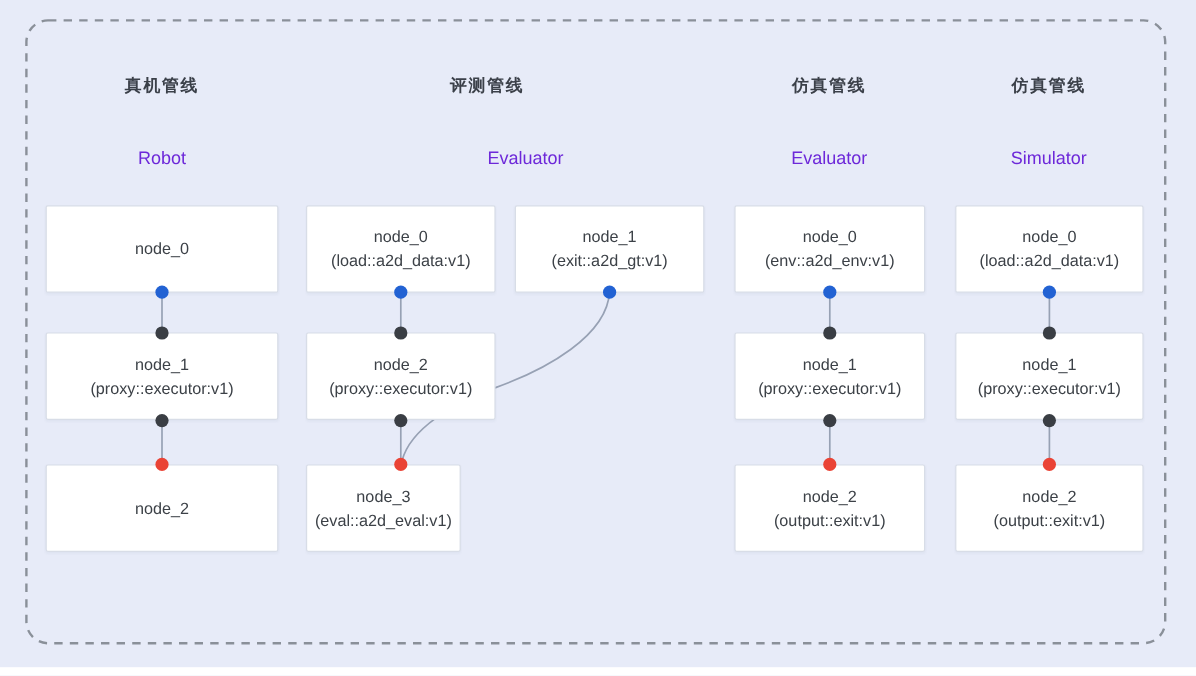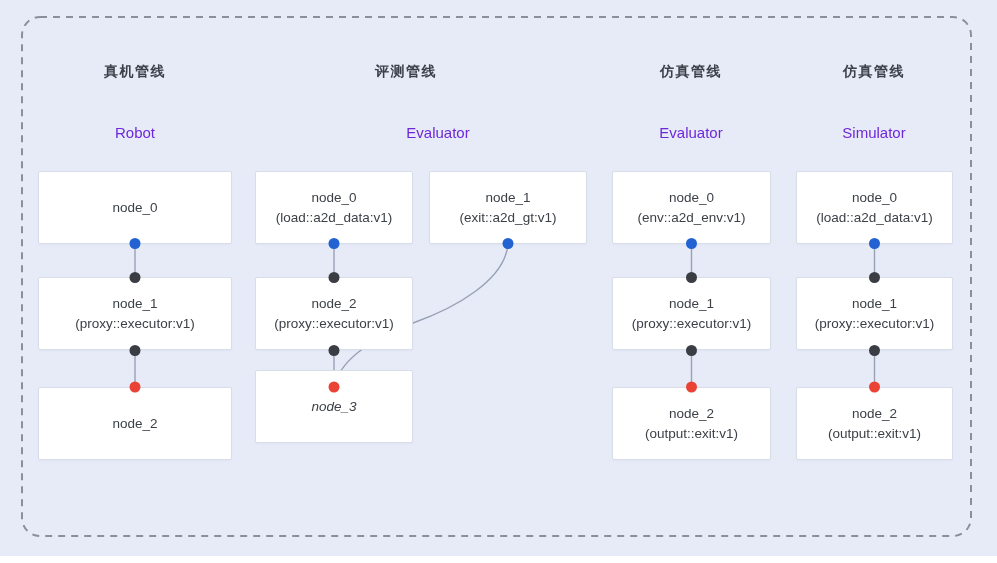--- a/index.html
+++ b/index.html
@@ -123,22 +123,23 @@
     <div class="node-type">(load::a2d_data:v1)</div>
   </div>
   <div class="node" style="left:429px; top:171px; width:158px;">
     <div class="node-title">node_1</div>
     <div class="node-type">(exit::a2d_gt:v1)</div>
   </div>
   <div class="node" style="left:255px; top:277px; width:158px;">
     <div class="node-title">node_2</div>
     <div class="node-type">(proxy::executor:v1)</div>
   </div>
-  <div class="node" style="left:255px; top:370px; width:158px;font-style:italic;">
+  <div class="node" style="left:255px; top:387px; width:129px;">
     <div class="node-title">node_3</div>
+    <div class="node-type">(eval::a2d_eval:v1)</div>
   </div>
 
   <div class="node" style="left:612px; top:171px; width:159px;">
     <div class="node-title">node_0</div>
     <div class="node-type">(env::a2d_env:v1)</div>
   </div>
   <div class="node" style="left:612px; top:277px; width:159px;">
     <div class="node-title">node_1</div>
     <div class="node-type">(proxy::executor:v1)</div>
   </div>

